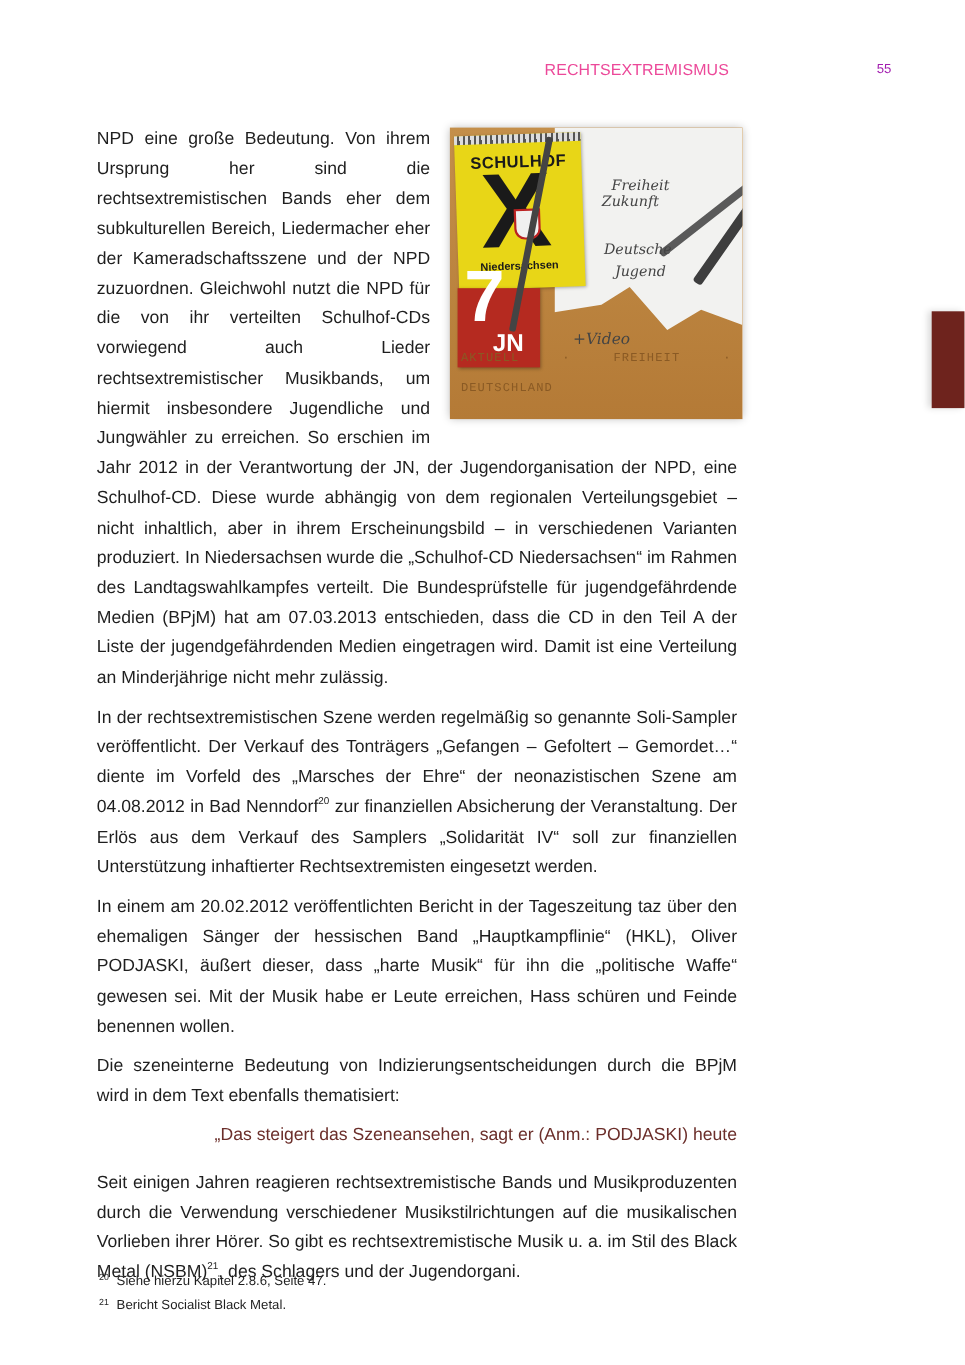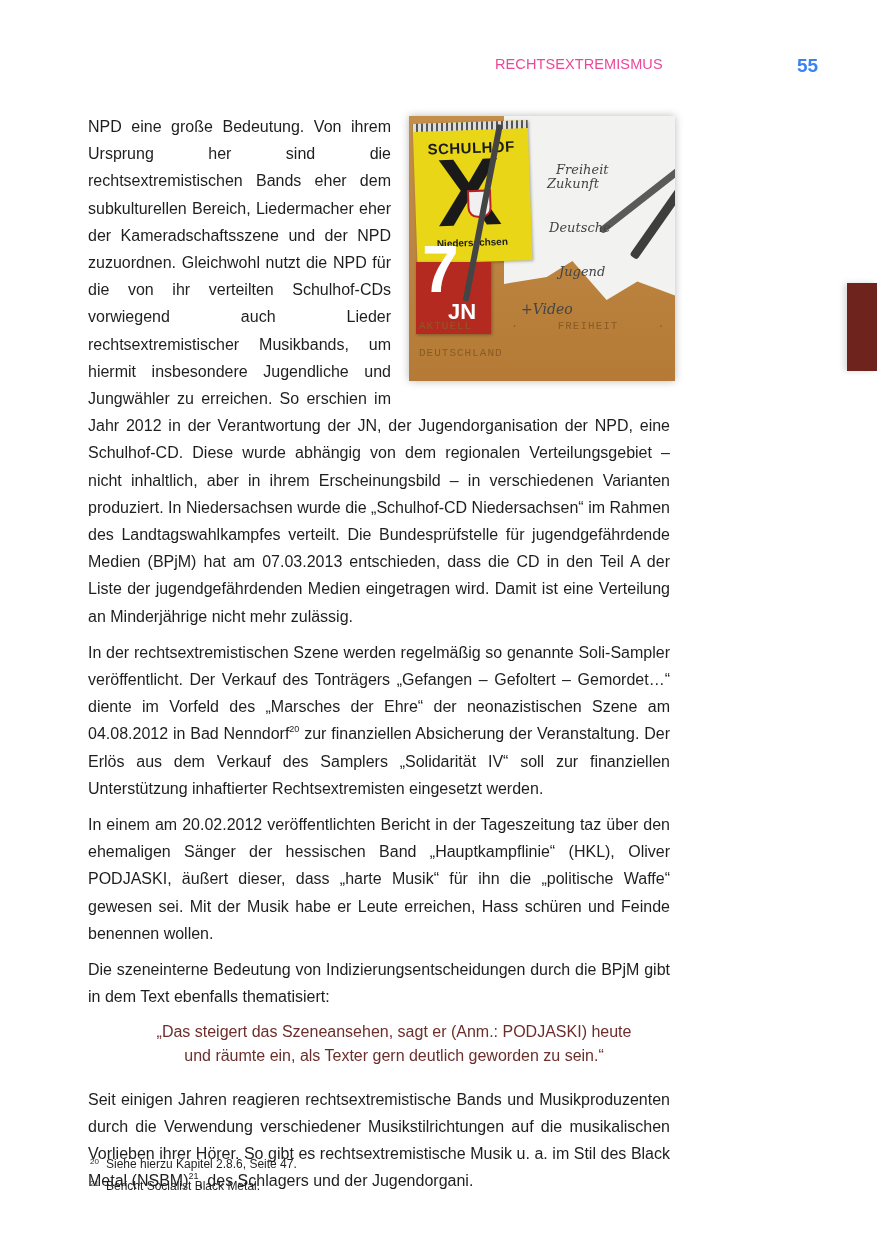--- a/index.html
+++ b/index.html
@@ -6,21 +6,21 @@
   body {
     width: 877px; height: 1241px; background: #ffffff; position: relative; overflow: hidden;
     font-family: "Liberation Sans", "DejaVu Sans", sans-serif; color: #1e1e1e;
   }
   .running-head {
     position: absolute; top: 56px; left: 495px;
     font-size: 14.5px; letter-spacing: 0.1px; color: #ec4899;
   }
   .page-number {
     position: absolute; top: 55px; left: 797px;
-    font-size: 19px; font-weight: bold; color: #3b82f6;
+    font-size: 12px; font-weight: normal; color: #a21caf;
   }
   .thumb-tab {
     position: absolute; left: 847px; top: 283px; width: 30px; height: 88px;
     background: #6e231d; box-shadow: -3px 0 6px rgba(0,0,0,0.15);
   }
   .text-col {
     position: absolute; left: 88px; top: 113px; width: 582px;
     font-size: 16px; line-height: 27.2px; text-align: justify;
   }
   .text-col p { margin: 0 0 9px 0; hyphens: manual; }
@@ -81,21 +81,21 @@
     transform: rotate(-55deg); border-radius: 3px;
   }
   .cover-hand {
     position: absolute; font-family: "DejaVu Serif", serif; font-style: italic; font-size: 13px; color: #444;
   }
   .cover-bottom {
     position: absolute; left: 10px; bottom: 14px; width: 246px; font-family: Liberation Mono, monospace;
     font-size: 11px; color: #8a5a24; letter-spacing: 1px; word-spacing: 20px;
   }
   .blockquote {
-    margin: 8px 0 18px 30px; color: #6b2e2a; line-height: 24px; text-align: center;
+    margin: 8px 0 18px 30px; color: #6b2e2a; line-height: 24px; text-align: right;
     font-size: 16px;
   }
   sup { font-size: 9px; line-height: 0; vertical-align: 7px; }
   .footnotes {
     position: absolute; left: 90px; top: 1152px; font-size: 12px; line-height: 19px; color: #1e1e1e;
   }
   .footnotes .fn-mark { display: inline-block; width: 16px; font-size: 8px; vertical-align: 4px; }
 </style>
 </head>
 <body>
@@ -118,36 +118,35 @@
     <div class="cover-jn">
       <div class="num">7</div>
       <div class="jn">JN</div>
     </div>
     <div class="cover-pen"></div>
     <div class="cover-pen2"></div>
     <div class="cover-pen3"></div>
     <div class="cover-hand" style="left:132px;top:40px;margin-left:15px;">Freiheit</div>
     <div class="cover-hand" style="left:138px;top:54px;">Zukunft</div>
     <div class="cover-hand" style="left:140px;top:98px;">Deutsche</div>
-    <div class="cover-hand" style="left:150px;top:118px;margin-top:24px;">Jugend</div>
+    <div class="cover-hand" style="left:150px;top:118px;">Jugend</div>
     <div class="cover-hand" style="left:112px;top:180px;font-size:14px;">+Video</div>
     <div class="cover-bottom">AKTUELL · FREIHEIT · DEUTSCHLAND</div>
   </div>
 
   <p>NPD eine große Bedeutung. Von ihrem Ursprung her sind die rechtsextremistischen Bands eher dem subkulturel­len Bereich, Liedermacher eher der Kameradschaftsszene und der NPD zuzuordnen. Gleichwohl nutzt die NPD für die von ihr verteilten Schulhof-CDs vorwiegend auch Lieder rechtsextremistischer Musikbands, um hiermit insbesonde­re Jugendliche und Jungwähler zu erreichen. So erschien im Jahr 2012 in der Verantwortung der JN, der Jugendorgani­sation der NPD, eine Schulhof-CD. Diese wurde abhängig von dem regionalen Verteilungsgebiet – nicht inhaltlich, aber in ihrem Erscheinungsbild – in verschiedenen Varian­ten produziert. In Niedersachsen wurde die „Schulhof-CD Niedersachsen“ im Rahmen des Landtagswahlkampfes verteilt. Die Bundesprüfstelle für jugend­gefährdende Medien (BPjM) hat am 07.03.2013 entschieden, dass die CD in den Teil A der Liste der jugendgefährdenden Medien eingetragen wird. Damit ist eine Verteilung an Minderjährige nicht mehr zulässig.</p>
 
   <p><span>In der rechtsextremistischen Szene werden regelmäßig so genannte Soli-Sampler veröffentlicht. Der Verkauf des Tonträgers „Gefangen – Gefoltert – Gemordet…“ diente im Vorfeld des „Marsches der Ehre“ der neonazistischen Szene am 04.08.2012 in Bad Nenndorf</span><sup>20</sup><span> zur finanziellen Absicherung der Veranstaltung. Der Erlös aus dem Verkauf des Samplers „Solidarität IV“ soll zur finanziellen Unterstützung inhaftierter Rechtsextremisten eingesetzt werden.</span></p>
 
   <p>In einem am 20.02.2012 veröffentlichten Bericht in der Tageszeitung taz über den ehemaligen Sänger der hessischen Band „Hauptkampflinie“ (HKL), Oliver PODJASKI, äußert dieser, dass „harte Musik“ für ihn die „politische Waffe“ gewesen sei. Mit der Musik habe er Leute erreichen, Hass schüren und Feinde benennen wollen.</p>
 
-  <p>Die szeneinterne Bedeutung von Indizierungsentscheidungen durch die BPjM gibt in dem Text ebenfalls thematisiert:</p>
+  <p>Die szeneinterne Bedeutung von Indizierungsentscheidungen durch die BPjM wird in dem Text ebenfalls thematisiert:</p>
 
   <div class="blockquote">
     <div>„Das steigert das Szeneansehen, sagt er (Anm.: PODJASKI) heute</div>
-    <div>und räumte ein, als Texter gern deutlich geworden zu sein.“</div>
   </div>
 
   <p><span>Seit einigen Jahren reagieren rechtsextremistische Bands und Musikprodu­zenten durch die Verwendung verschiedener Musikstilrichtungen auf die musikalischen Vorlieben ihrer Hörer. So gibt es rechtsextremistische Musik u. a. im Stil des Black Metal (NSBM)</span><sup>21</sup><span>, des Schlagers und der Jugendorgani.</span></p>
 </div>
 
 <div class="footnotes">
   <div><span class="fn-mark">20</span><span>Siehe hierzu Kapitel 2.8.6, Seite 47.</span></div>
   <div><span class="fn-mark">21</span><span>Bericht Socialist Black Metal.</span></div>
 </div>
 

